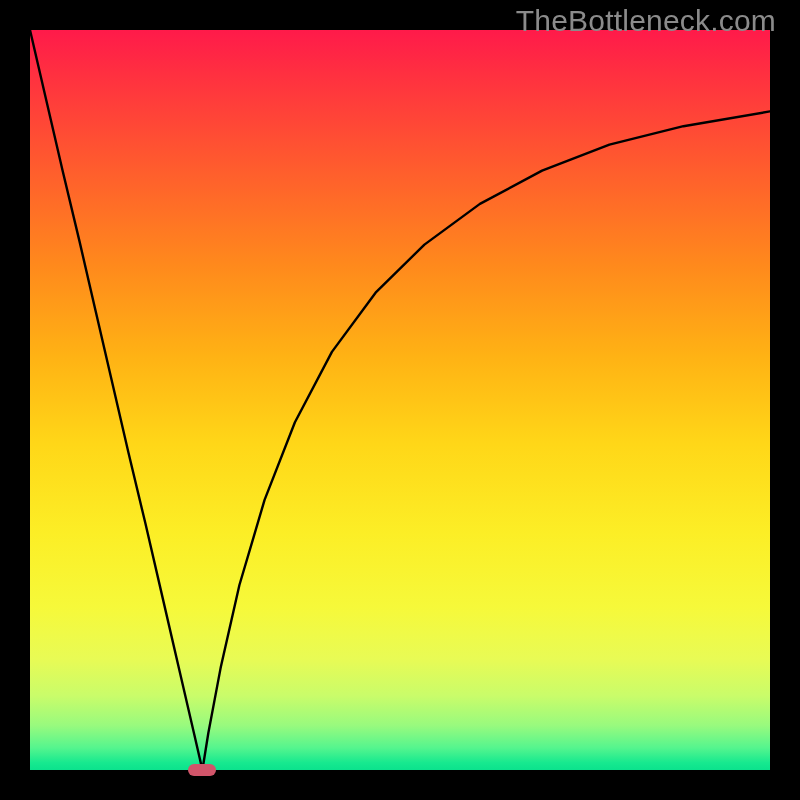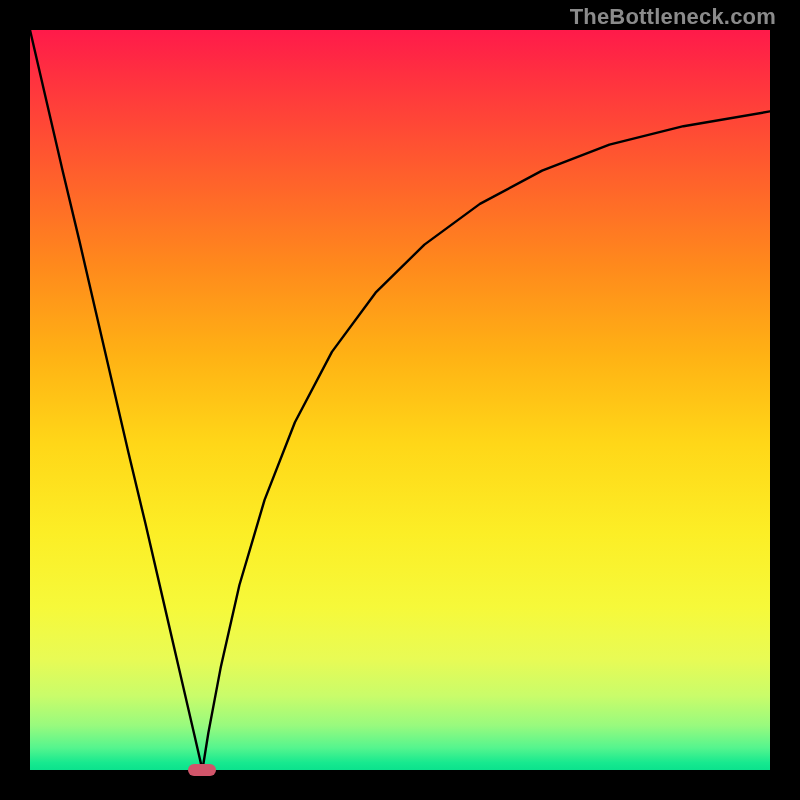--- a/index.html
+++ b/index.html
@@ -38,22 +38,22 @@
       #55f58e 97%,
       #17e98f 99%,
       #0be28d 100%
     );
   }
   .watermark {
     position: absolute;
     top: 4px;
     right: 24px;
     color: #8b8b8b;
-    font-size: 22px;
-    font-weight: 700;
+    font-size: 30px;
+    font-weight: 400;
     letter-spacing: 0.2px;
     user-select: none;
   }
   .curve-svg {
     position: absolute;
     left: 0;
     top: 0;
     width: 740px;
     height: 740px;
   }

